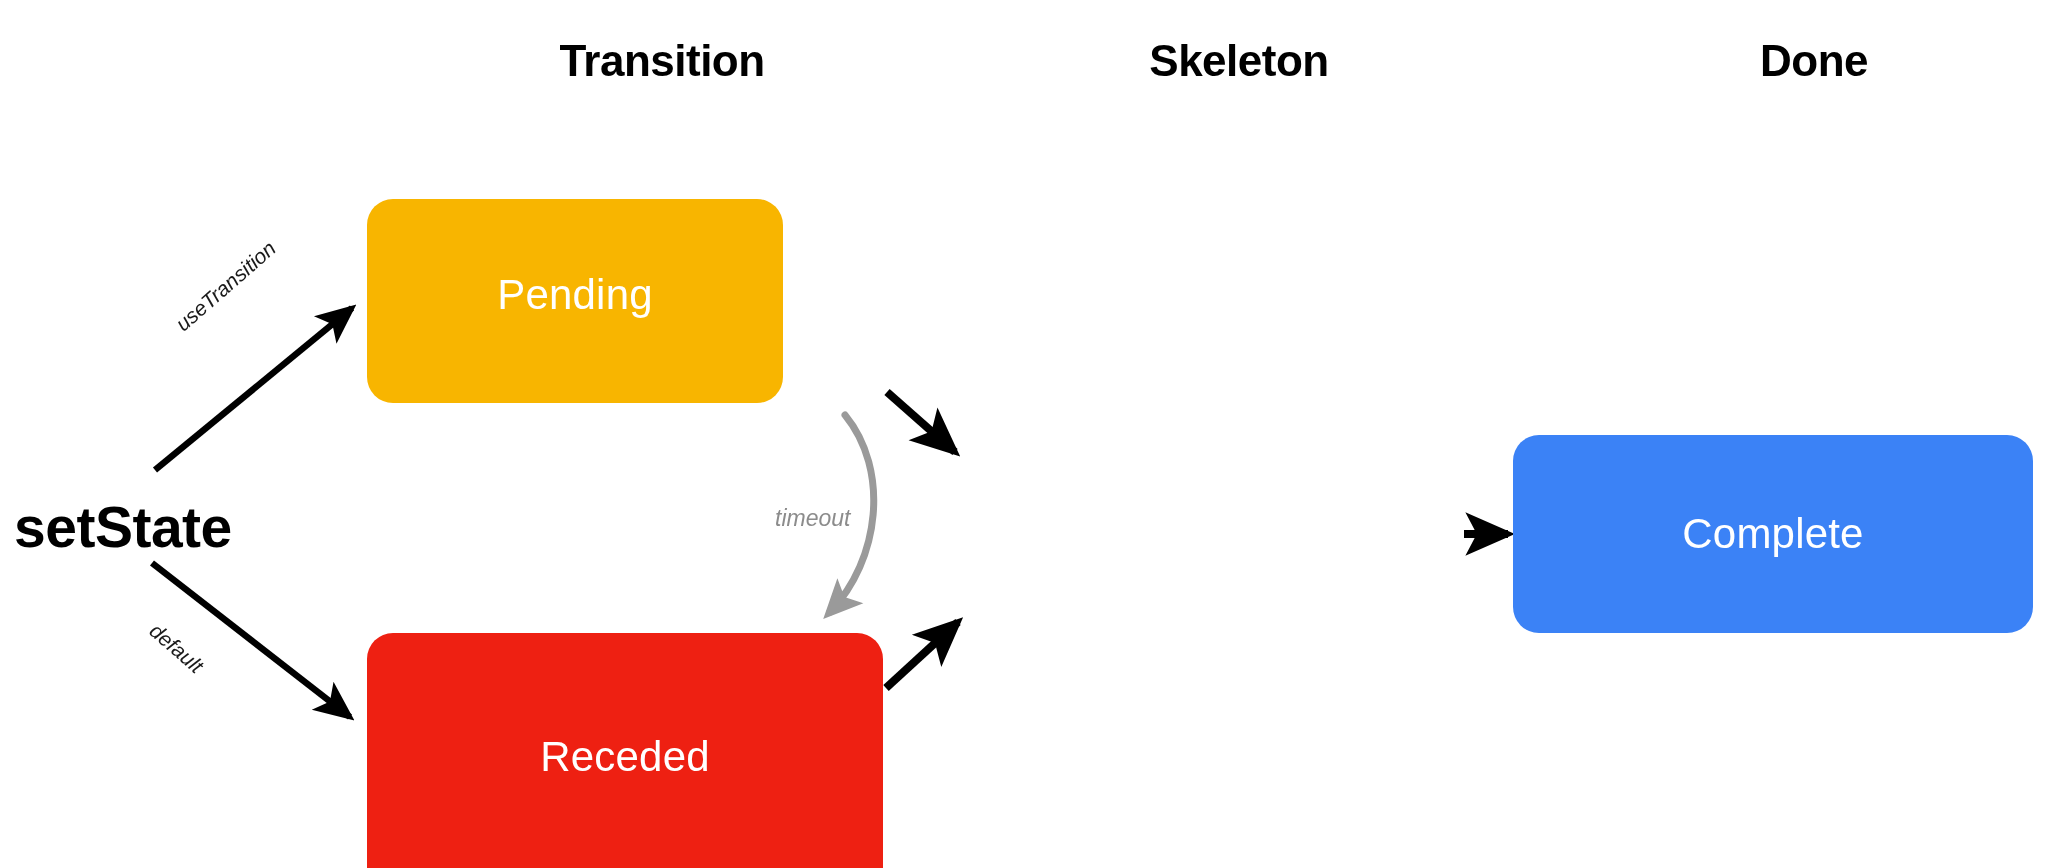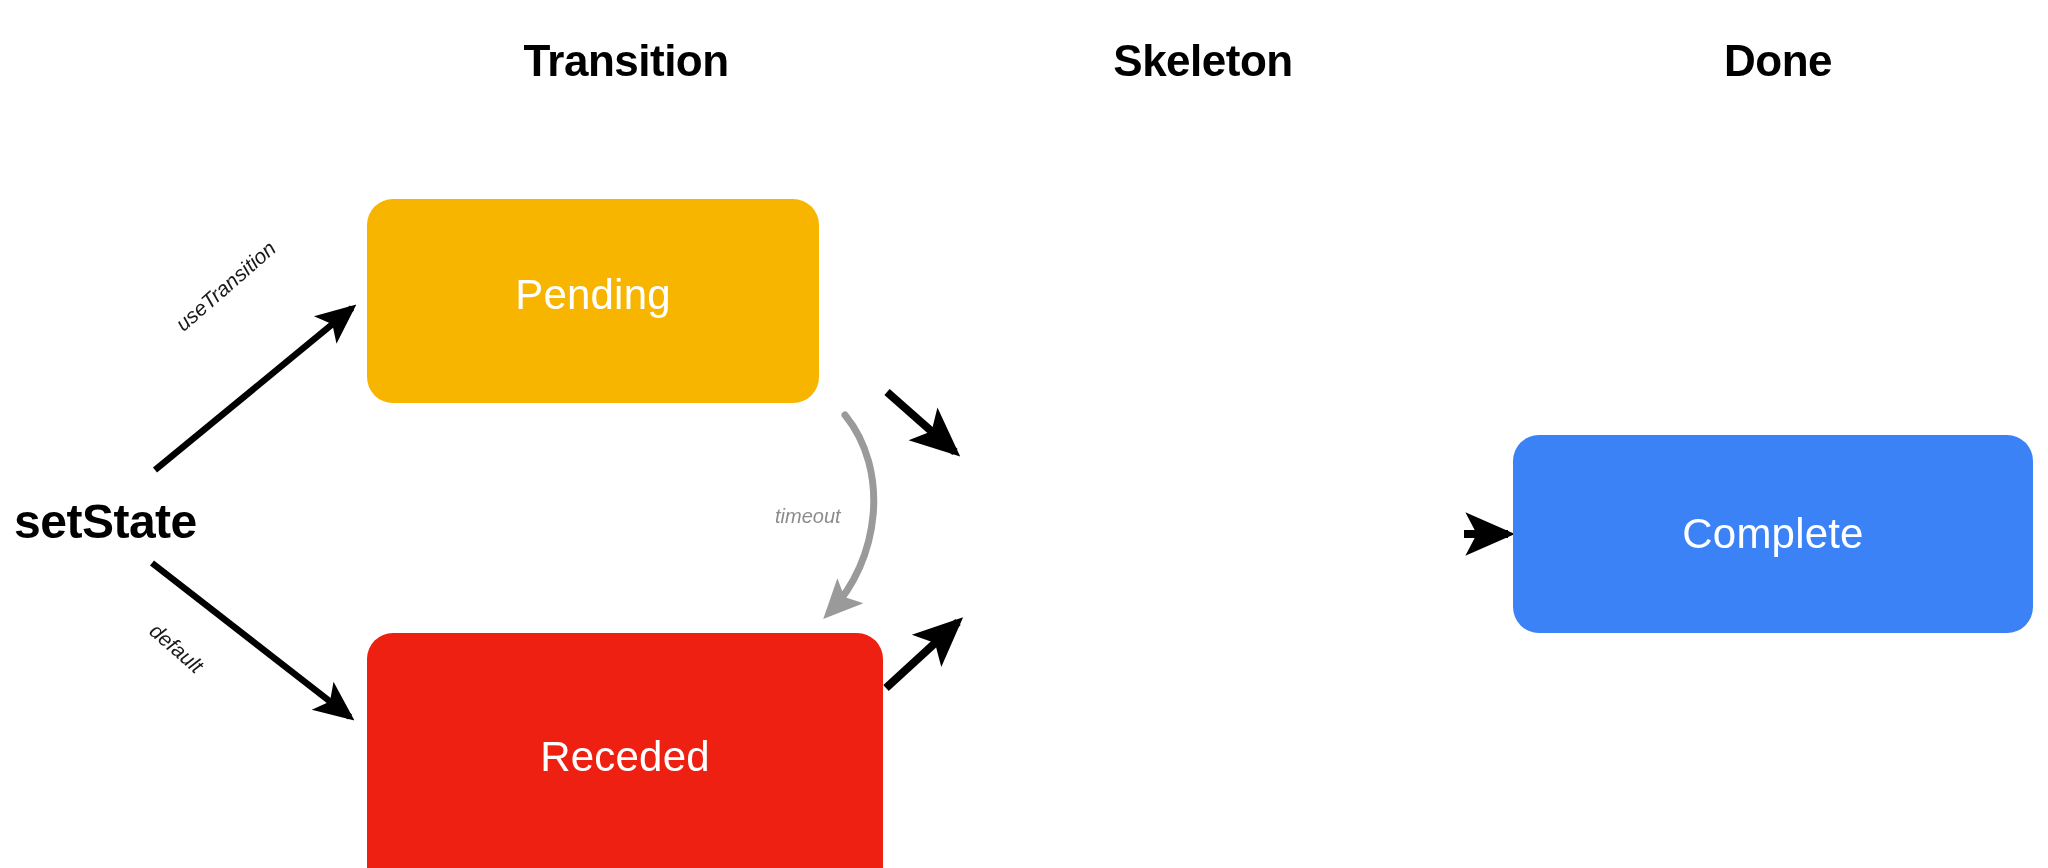--- a/index.html
+++ b/index.html
@@ -26,20 +26,21 @@
   .col-header {
     position: absolute;
     font-family: "Liberation Sans", sans-serif;
     font-weight: bold;
     font-size: 44px;
     color: #000000;
     text-align: center;
     white-space: nowrap;
     transform: translateX(-50%);
     letter-spacing: -0.5px;
+    margin-left: 36px;
   }
   .col-header.h-transition { left: 626px; top: 36px; }
   .col-header.h-loading    { left: 1203px; top: 36px; }
   .col-header.h-done       { left: 1778px; top: 36px; text-align: right; }
 
   
   .state-box {
     position: absolute;
     border-radius: 26px;
     display: flex;
@@ -49,37 +50,37 @@
   }
   .state-box .box-label {
     font-family: "Liberation Sans", sans-serif;
     font-size: 42px;
     font-weight: normal;
     color: #ffffff;
     white-space: nowrap;
     letter-spacing: 0.2px;
   }
 
-  .box-pending  { left: 367px;  top: 199px; width: 452px; height: 204px; background: #f8b500; }
+  .box-pending  { left: 367px;  top: 199px; width: 416px; height: 204px; background: #f8b500; }
   .box-receded  { left: 367px;  top: 633px; width: 516px; height: 260px; background: #ee2012; }
   .box-skeleton { left: 942px;  top: 435px; width: 518px; height: 202px; background: #0fa1f8; }
   .box-complete { left: 1513px; top: 435px; width: 520px; height: 198px; background: #3b82f6; }
 
   
   .box-pending .box-label  { transform: translateY(-6px); }
   .box-receded .box-label  { transform: translateY(-6px); }
 
   
   .root-label {
     position: absolute;
     left: 14px;
     top: 494px;
     font-family: "Liberation Sans", sans-serif;
     font-weight: bold;
-    font-size: 48px;
+    font-size: 57px;
     color: #000000;
     white-space: nowrap;
     letter-spacing: -0.5px;
   }
 
   
   .edge-label {
     position: absolute;
     font-family: "Liberation Sans", sans-serif;
     font-style: italic;
@@ -95,21 +96,21 @@
   }
   .edge-label.lbl-default {
     left: 208px;
     top: 660px;
     transform: rotate(41deg) translate(-100%, 0);
   }
   .edge-label.lbl-timeout {
     left: 775px;
     top: 505px;
     color: #8c8c8c;
-    font-size: 20px;
+    font-size: 23px;
     transform: none;
   }
 
   
   #edges {
     position: absolute;
     left: 0; top: 0;
     width: 2048px;
     height: 868px;
     pointer-events: none;

